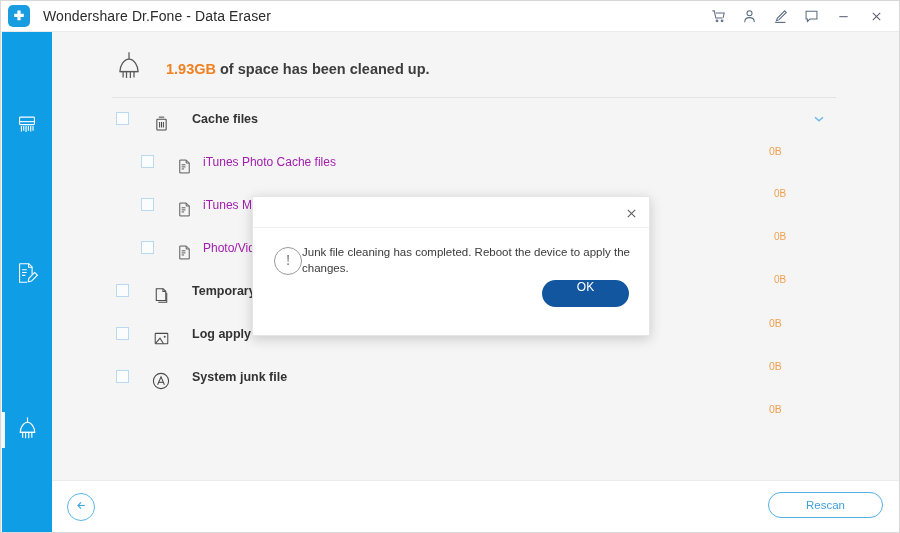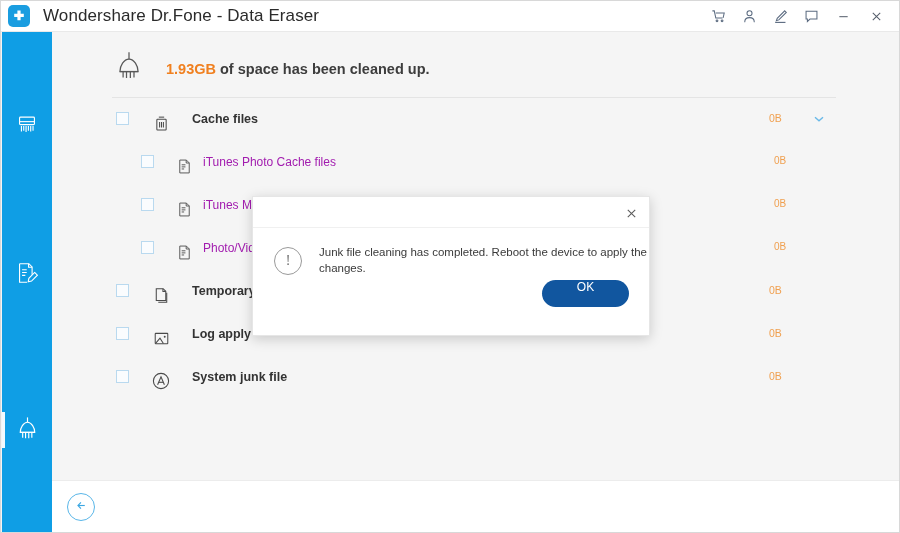--- a/index.html
+++ b/index.html
@@ -33,21 +33,21 @@
     width: 22px; height: 22px;
     margin-left: 7px;
     background: #1a9de0;
     border-radius: 5px;
     display: flex; align-items: center; justify-content: center;
     flex: none;
   }
   .logo svg { display:block; }
   .title-text {
     margin-left: 13px;
-    font-size: 17px;
+    font-size: 14px;
     color: #2b2b2b;
     letter-spacing: 0.1px;
     white-space: nowrap;
   }
   .title-actions {
     position: absolute; right: 0; top: 0;
     height: 31px;
     display: flex; align-items: center;
   }
   .tb-icon {
@@ -136,20 +136,21 @@
     white-space: nowrap;
   }
   .row.sub .row-label {
     margin-left: 8px;
     font-weight: normal; font-size: 12px; color: #a21caf;
   }
   .row-size {
     position: absolute;
     font-size: 10.5px; color: #f0a050;
     white-space: nowrap;
+    margin-top: 33px;
   }
   .row .row-size { left: 717px; }
   .row.sub .row-size { left: 722px; font-size: 10px; }
   .row-chevron {
     position: absolute; left: 760px;
     color: #6ab9e8;
     display: flex; align-items: center;
   }
 
   
@@ -213,21 +214,20 @@
     border-radius: 50%;
     border: 1px solid #9a9a9a;
     display: flex; align-items: center; justify-content: center;
     color: #6e6e6e;
     font-size: 14px;
     line-height: 1;
     flex: none;
     font-family: "Liberation Serif", serif;
   }
   .dialog-msg {
-    margin-left: 17px;
     font-size: 11.5px;
     color: #3a3a3a;
     line-height: 1.35;
   }
   .ok-btn {
     position: absolute; left: 289px; top: 83px;
     width: 87px; height: 27px;
     background: #11569f;
     border-radius: 14px;
     color: #ffffff;
@@ -440,20 +440,23 @@
 
     <div class="footer">
       <div class="back-btn">
         <span>
           <svg width="15" height="15" viewBox="0 0 16 16" fill="none" stroke="currentColor" stroke-width="1.2">
             <path d="M11.5 8h-7"></path>
             <path d="M7.4 4.6L4.2 8l3.2 3.4"></path>
           </svg>
         </span>
       </div>
+      <div class="rescan-btn">
+        <span>Rescan</span>
+      </div>
     </div>
 
   </div>
 
   <div class="dialog">
     <div class="dialog-header">
       <div class="dialog-close">
         <svg width="13" height="13" viewBox="0 0 14 14" stroke="currentColor" stroke-width="1.15" fill="none">
           <path d="M3 3l8 8M11 3l-8 8"></path>
         </svg>

